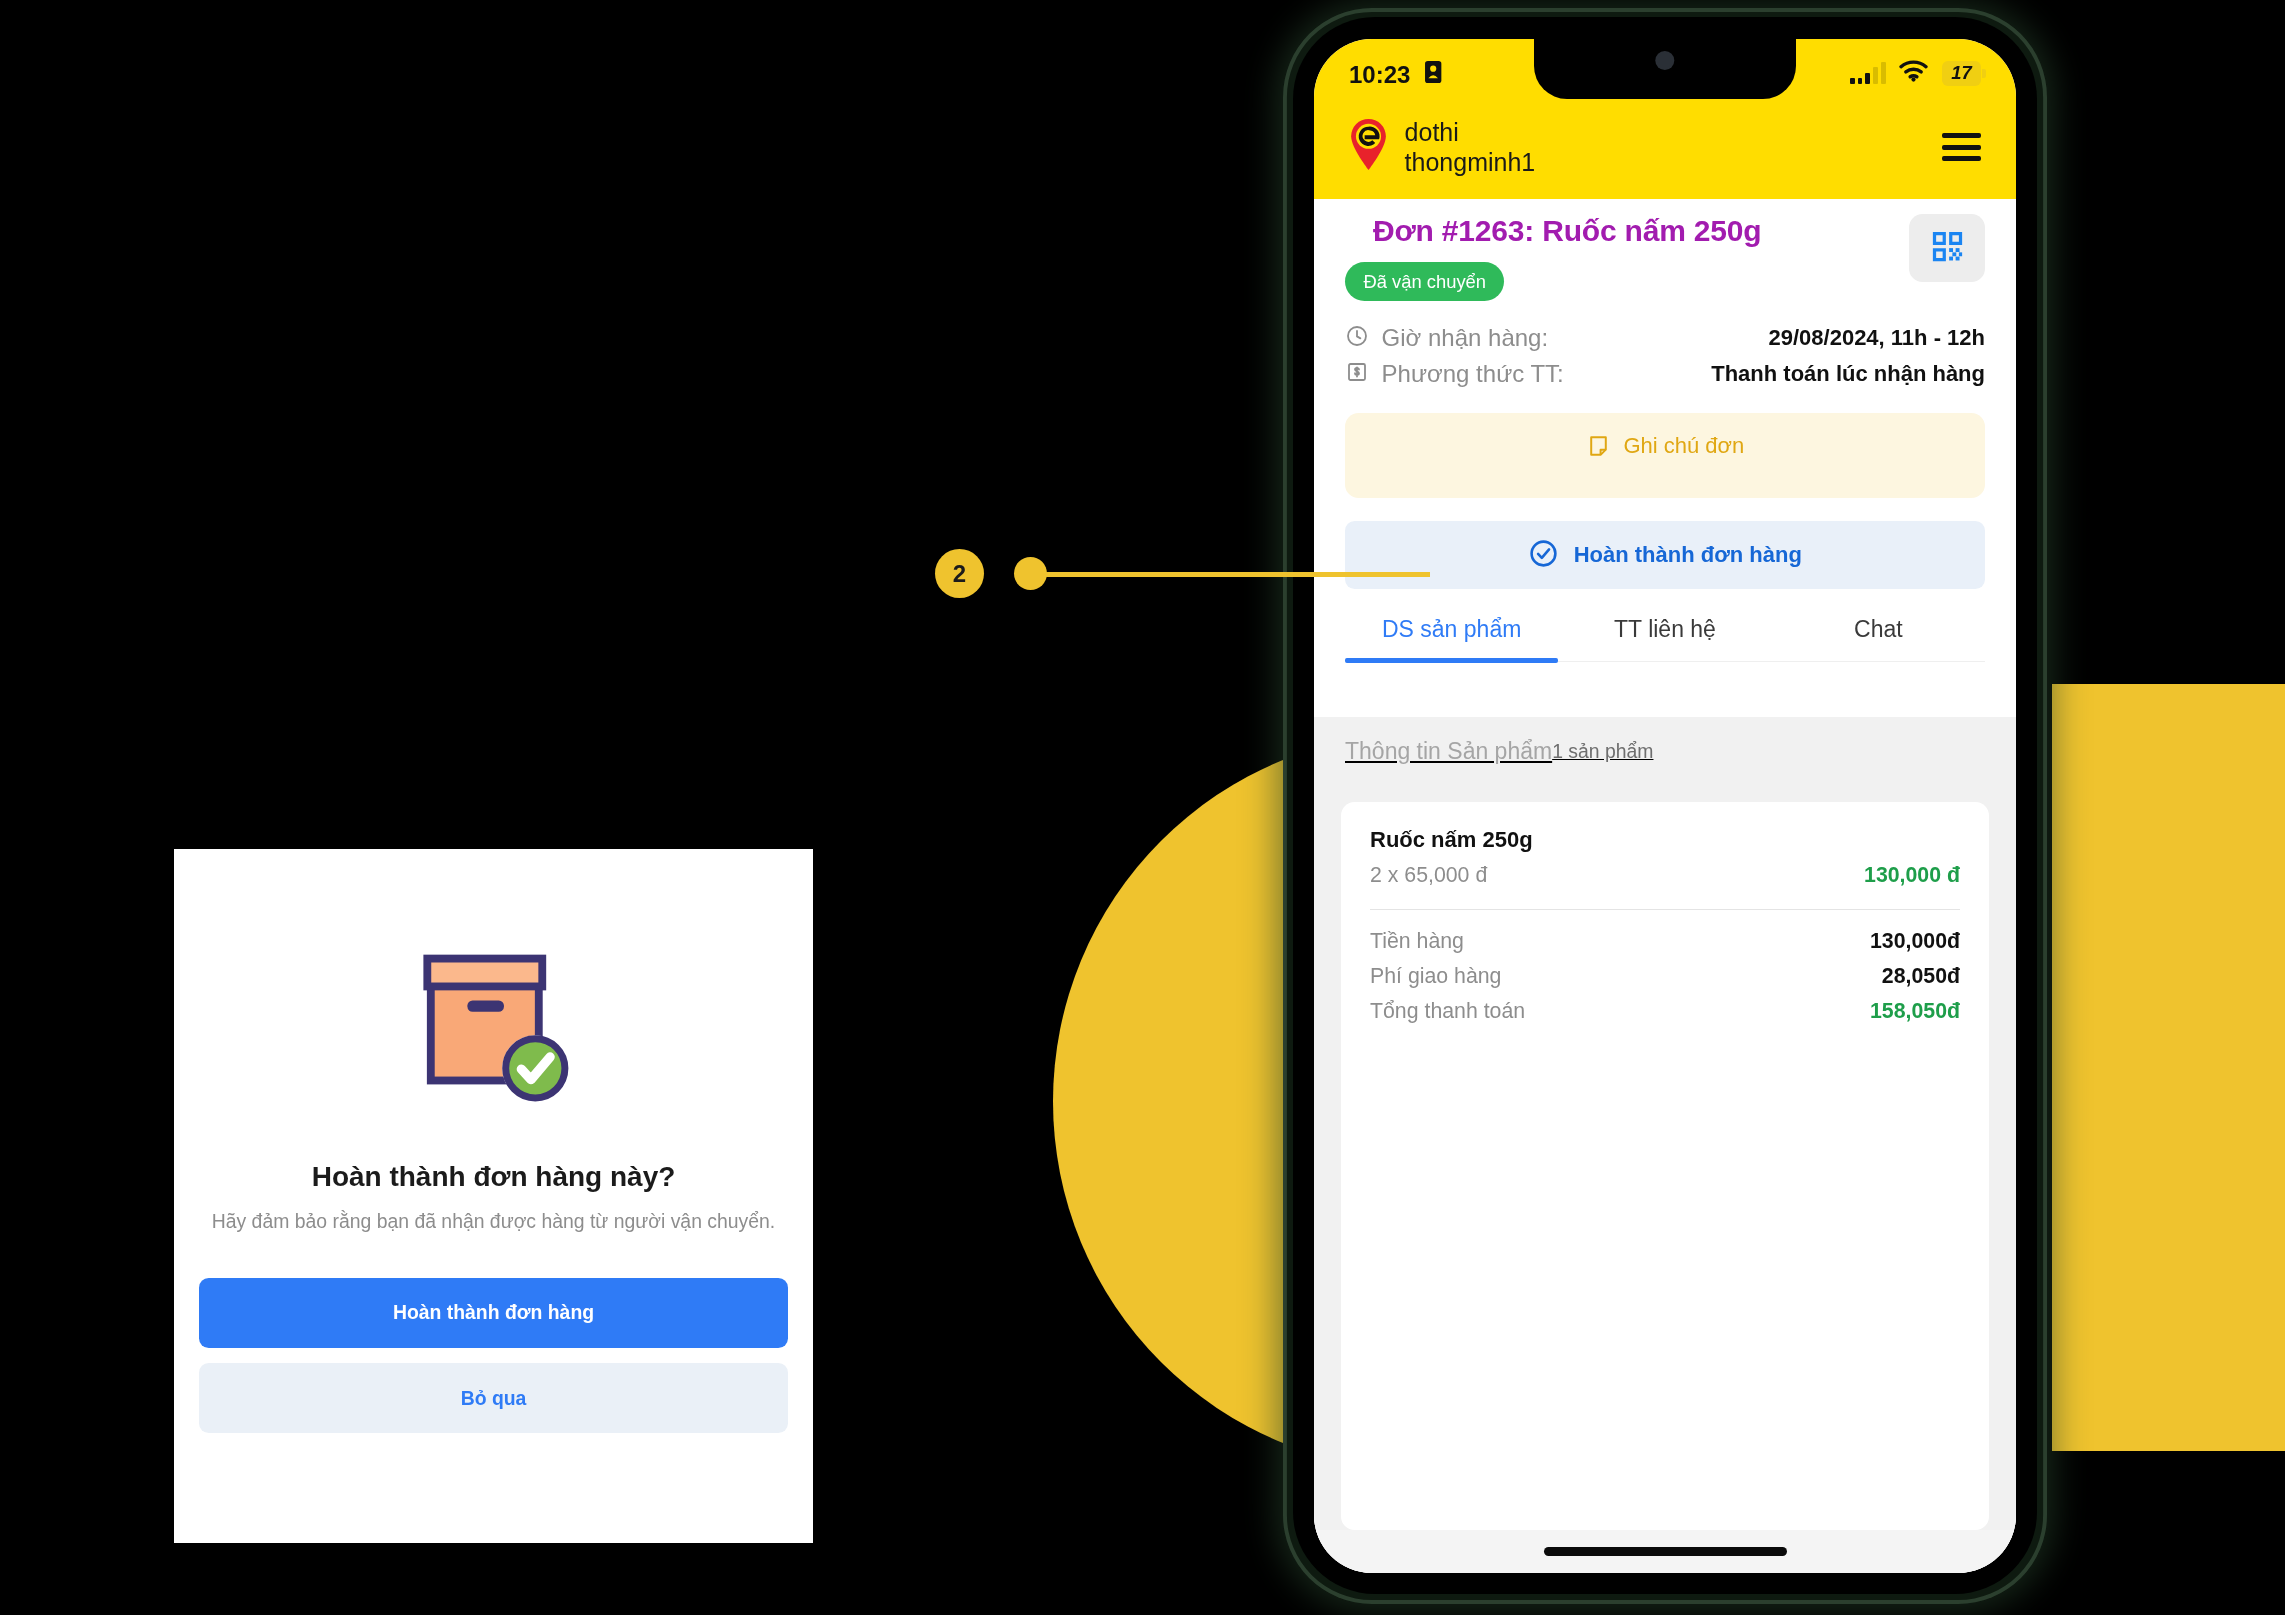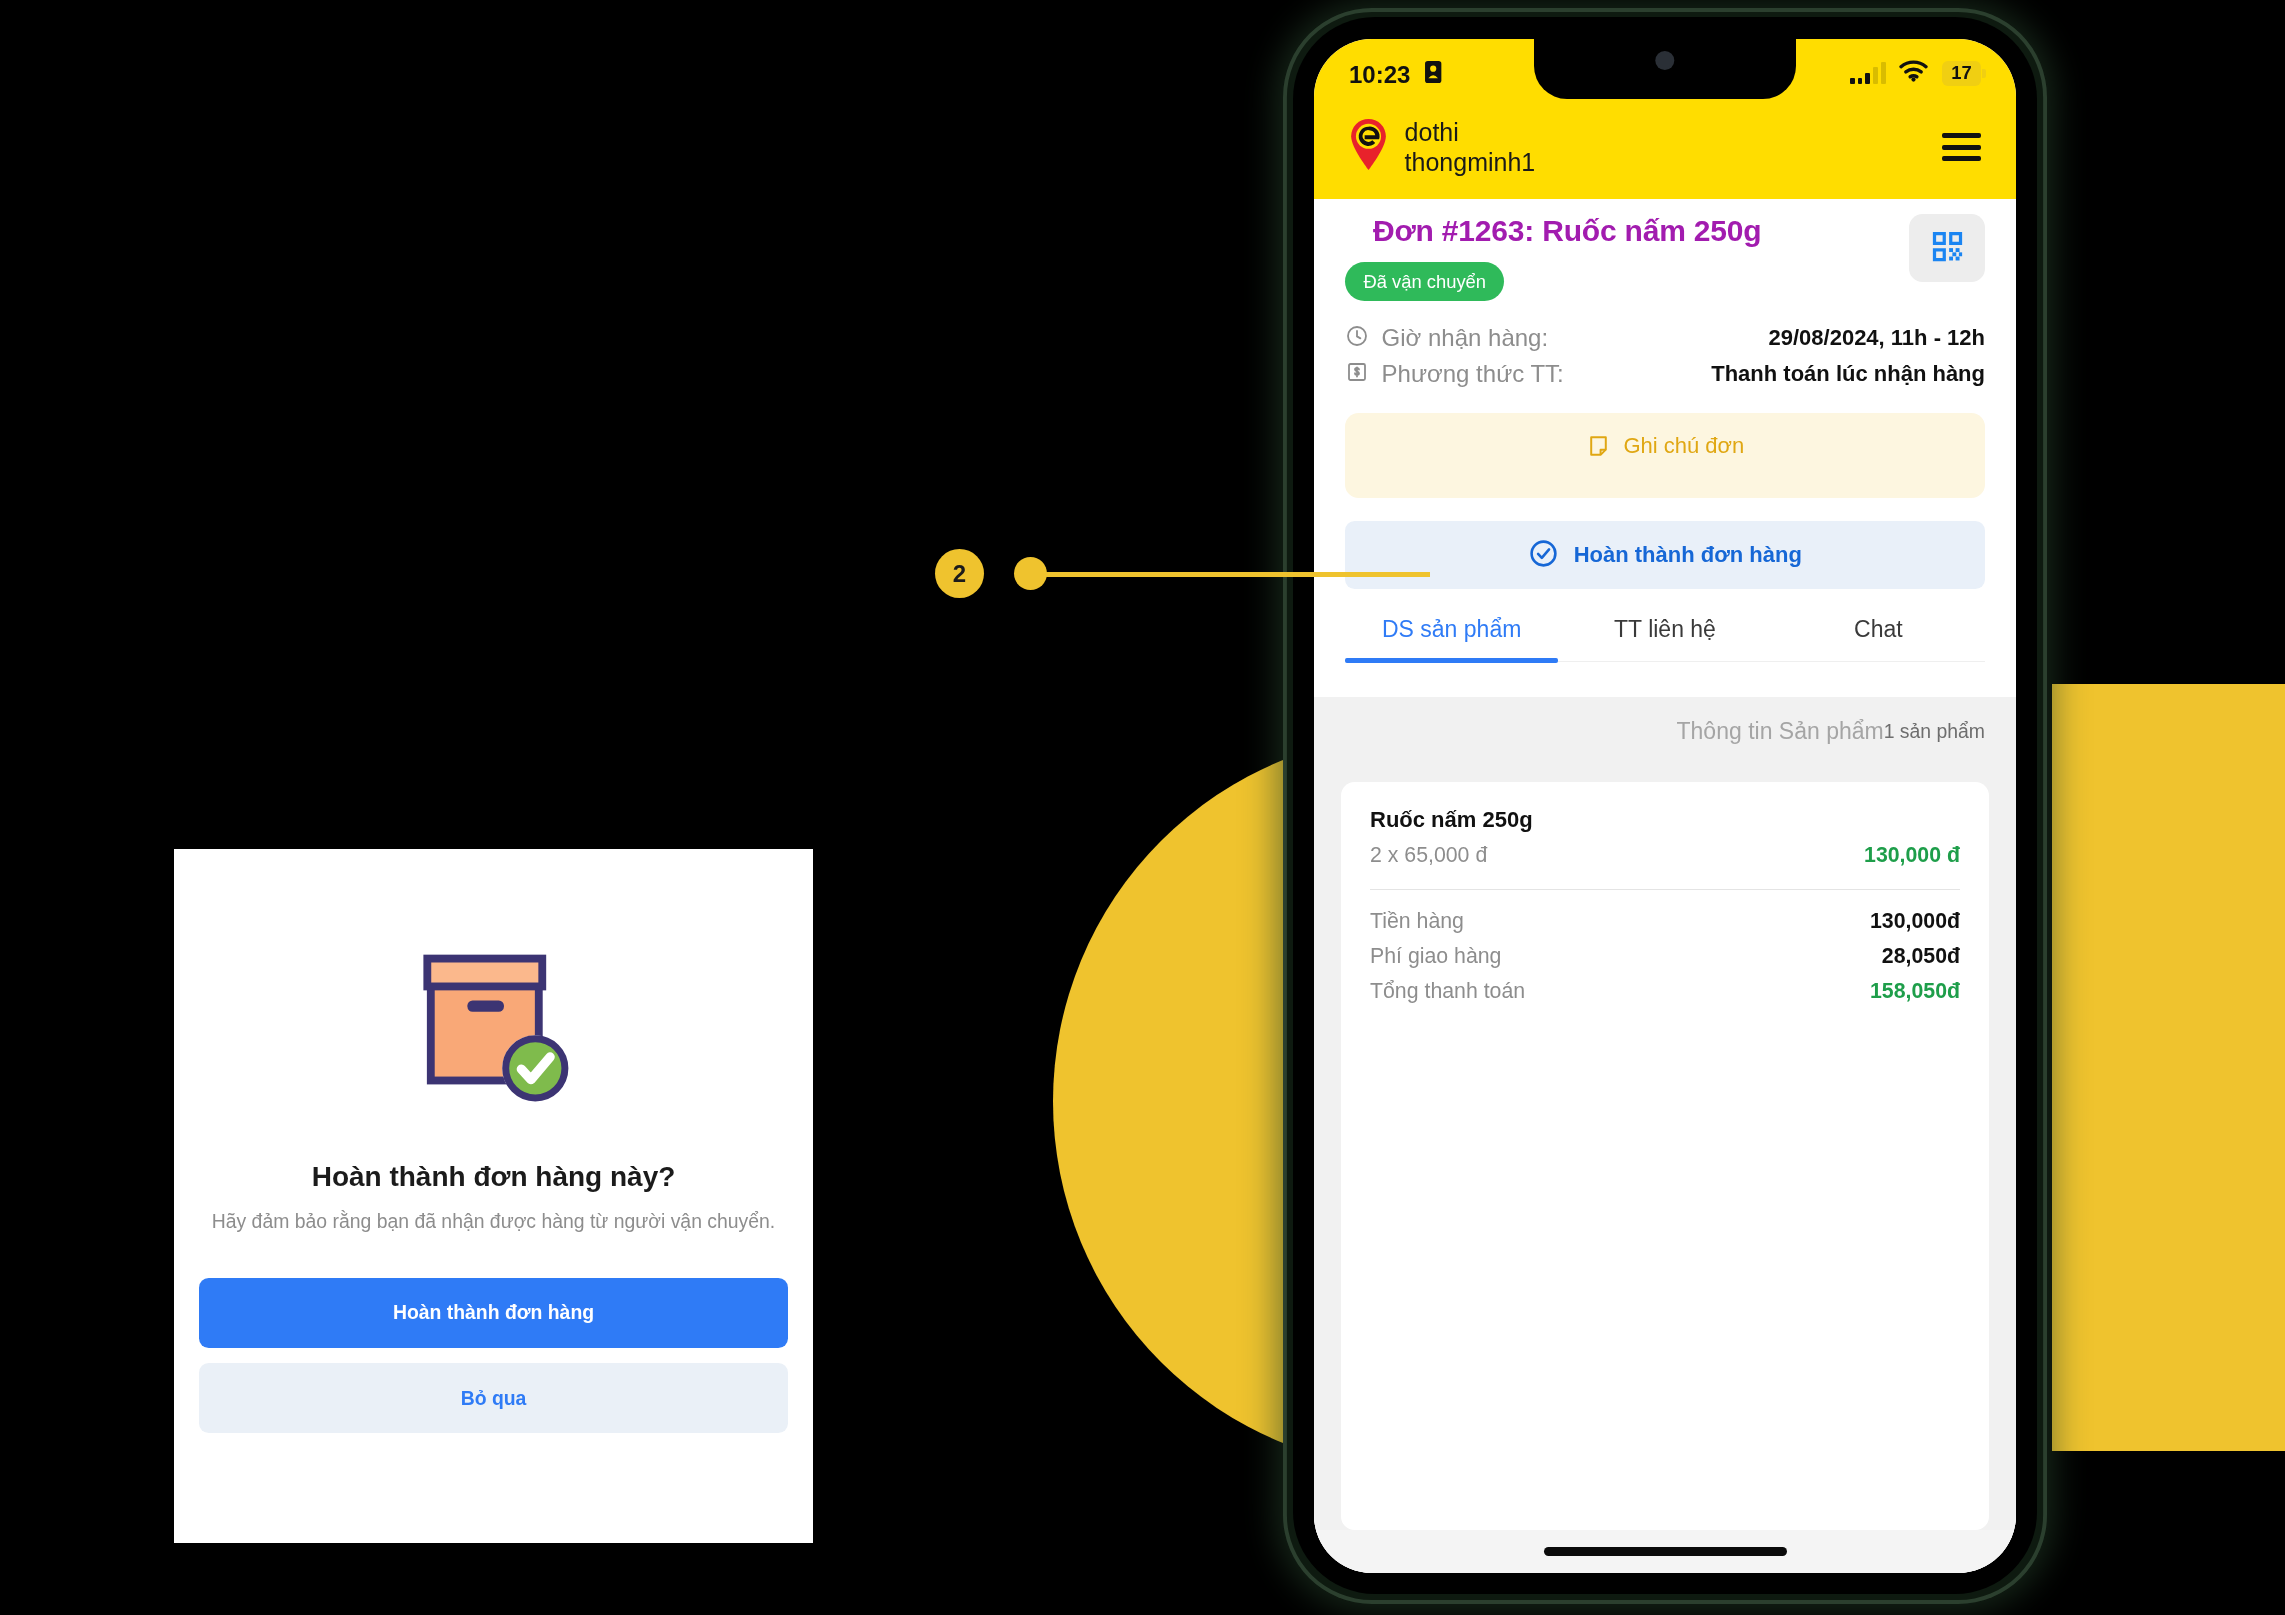--- a/index.html
+++ b/index.html
@@ -88,21 +88,21 @@
     position:absolute; left:50%; transform:translateX(-50%); top:-1.9px;
     width:262px; height:62px; background:#000; border-radius:0 0 33px 33px;
   }
   .notch-cam{
     position:absolute; left:50%; transform:translateX(-50%); top:13.6px;
     width:19.4px; height:19.4px; border-radius:50%; background:#2a2f36;
   }
   .bat-outline{
     width:39px; height:25px; border-radius:5.8px; background:#F0CF12;
     display:flex; align-items:center; justify-content:center;
-    font-size:18.4px; font-weight:bold; color:#111; position:relative;
+    font-size:18.4px; font-weight:bold; color:#111; position:relative;font-style:italic;
   }
   .bat-outline:after{
     content:""; position:absolute; right:-4.9px; top:8.7px; width:3.9px; height:8.7px;
     background:#F0CF12; border-radius:0 1.9px 1.9px 0;
   }
   .bars{ display:flex; align-items:flex-end; gap:2.9px; height:21.3px; }
   .bars i{ display:block; width:4.9px; background:#111; border-radius:1px; }
 
   
   .app-header{
@@ -150,22 +150,22 @@
     flex:1; text-align:center; font-size:23px; color:#3a3a3a; padding-bottom:17.5px;
     cursor:pointer; position:relative;
   }
   .tab.active{ color:#2F7BF6;text-align:center; }
   .tab.active:after{
     content:""; position:absolute; left:0; right:0; bottom:-1.9px; height:4.9px;
     background:#2F7BF6; border-radius:1.9px;
   }
 
   .section-head{
-    margin-top:35px; background:#F1F1F1; padding:21.3px 31px;
-    display:flex; justify-content:flex-end; align-items:center;
+    margin-top:55px; background:#F1F1F1; padding:21.3px 31px;
+    display:flex; justify-content:flex-start; align-items:center;text-decoration:underline;
   }
   .section-title{ font-size:23px; color:#A5A5A5; }
   .section-count{ font-size:19.4px; color:#6e6e6e; }
 
   .list-wrap{ flex:1; background:#F1F1F1; padding:15.5px 27px 0 27px; }
   .prod-card{
     background:#fff; border-radius:13.6px; padding:25px 29px 29px 29px; height:100%;
   }
   .prod-name{ font-size:22px; font-weight:bold; color:#111; }
   .prod-line{ display:flex; justify-content:space-between; align-items:baseline; margin-top:9.7px; }

